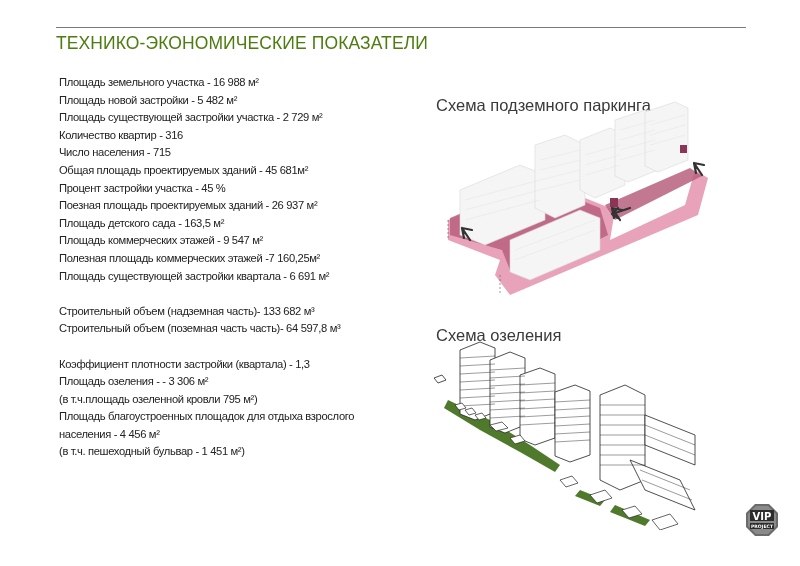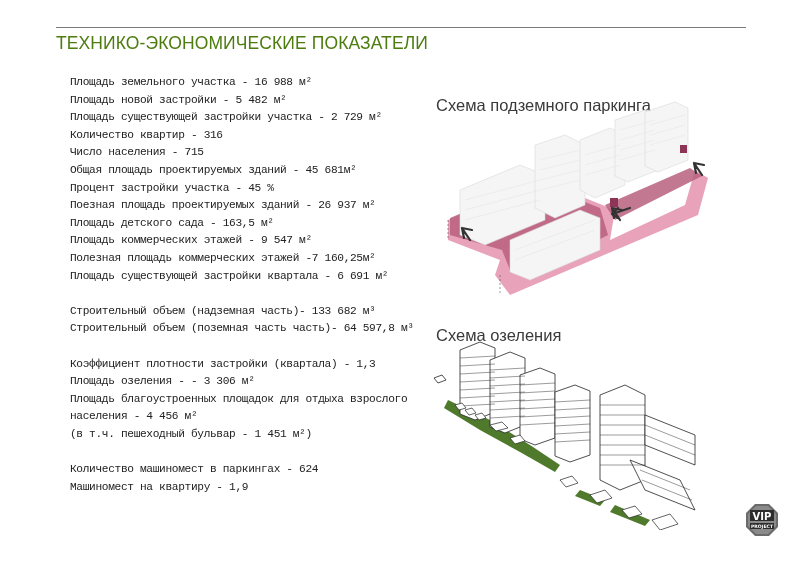--- a/index.html
+++ b/index.html
@@ -1,19 +1,19 @@
 <!DOCTYPE html>
 <html><head>
   <meta charset="utf-8">
   <style>
     html, body { margin: 0; padding: 0; background: #ffffff; }
     body { width: 800px; height: 566px; position: relative; overflow: hidden; font-family: "DejaVu Sans", sans-serif; color: #1e1e1e; }
     .top-rule { position: absolute; left: 56px; top: 27px; width: 690px; height: 1px; background: #7a7a7a; }
     .page-title { position: absolute; left: 56px; top: 33px; font-family: "Liberation Sans", sans-serif; font-size: 17.5px; letter-spacing: 0.1px; color: #4d7c0f; font-weight: normal; margin: 0; white-space: nowrap; }
-    .stats { position: absolute; left: 59px; top: 74px; font-family: Liberation Mono, monospace; font-size: 11.2px; line-height: 17.6px; color: #222; letter-spacing: -0.35px; margin-left: 11px; }
+    .stats { position: absolute; left: 59px; top: 74px; font-family: Liberation Sans, sans-serif; font-size: 11.2px; line-height: 17.6px; color: #222; letter-spacing: -0.35px; }
     .stats .group { margin: 0 0 17.6px 0; }
     .stats .line { white-space: nowrap; }
     .scheme-title { position: absolute; font-family: "Liberation Sans", sans-serif; font-size: 16.5px; color: #3a3a3a; white-space: nowrap; margin-top: 19px; }
     .scheme-parking-title { left: 436px; top: 77px; }
     .scheme-green-title { left: 436px; top: 307px; }
     .diagram { position: absolute; }
     .parking-diagram { left: 440px; top: 100px; width: 270px; height: 200px; }
     .green-diagram { left: 430px; top: 330px; width: 300px; height: 200px; }
     .logo { position: absolute; left: 744px; top: 502px; width: 36px; height: 36px; }
   </style>
@@ -38,27 +38,24 @@
     <div class="line">Полезная площадь коммерческих этажей -7 160,25м²</div>
     <div class="line">Площадь существующей застройки квартала -  6 691 м²</div>
   </div>
   <div class="group">
     <div class="line">Строительный объем (надземная часть)- 133 682 м³</div>
     <div class="line">Строительный объем (поземная часть часть)- 64 597,8 м³</div>
   </div>
   <div class="group">
     <div class="line">Коэффициент плотности застройки (квартала) - 1,3</div>
     <div class="line">Площадь озеления -  - 3 306 м²</div>
+    <div class="line">(в т.ч.площадь озеленной кровли 795 м²)</div>
     <div class="line">Площадь благоустроенных площадок  для  отдыха взрослого</div>
     <div class="line">населения -  4 456 м²</div>
     <div class="line">(в т.ч. пешеходный бульвар  - 1 451 м²)</div>
-  </div>
-  <div class="group">
-    <div class="line">Количество машиномест в паркингах - 624</div>
-    <div class="line">Машиномест на квартиру - 1,9</div>
   </div>
 </div>
 
 <div class="scheme-title scheme-parking-title">Схема подземного паркинга</div>
 
 <svg class="diagram parking-diagram" viewBox="0 0 270 200" xmlns="http://www.w3.org/2000/svg">
 
   <polygon points="8,120 100,80 175,110 170,140 245,105 255,70 268,78 258,115 70,195 55,175 60,160 8,140" fill="#e8a3bb"></polygon>
 
   <polygon points="10,118 95,82 160,108 168,135 90,175 70,170 62,150 10,135" fill="#b8607f" opacity="0.85"></polygon>

